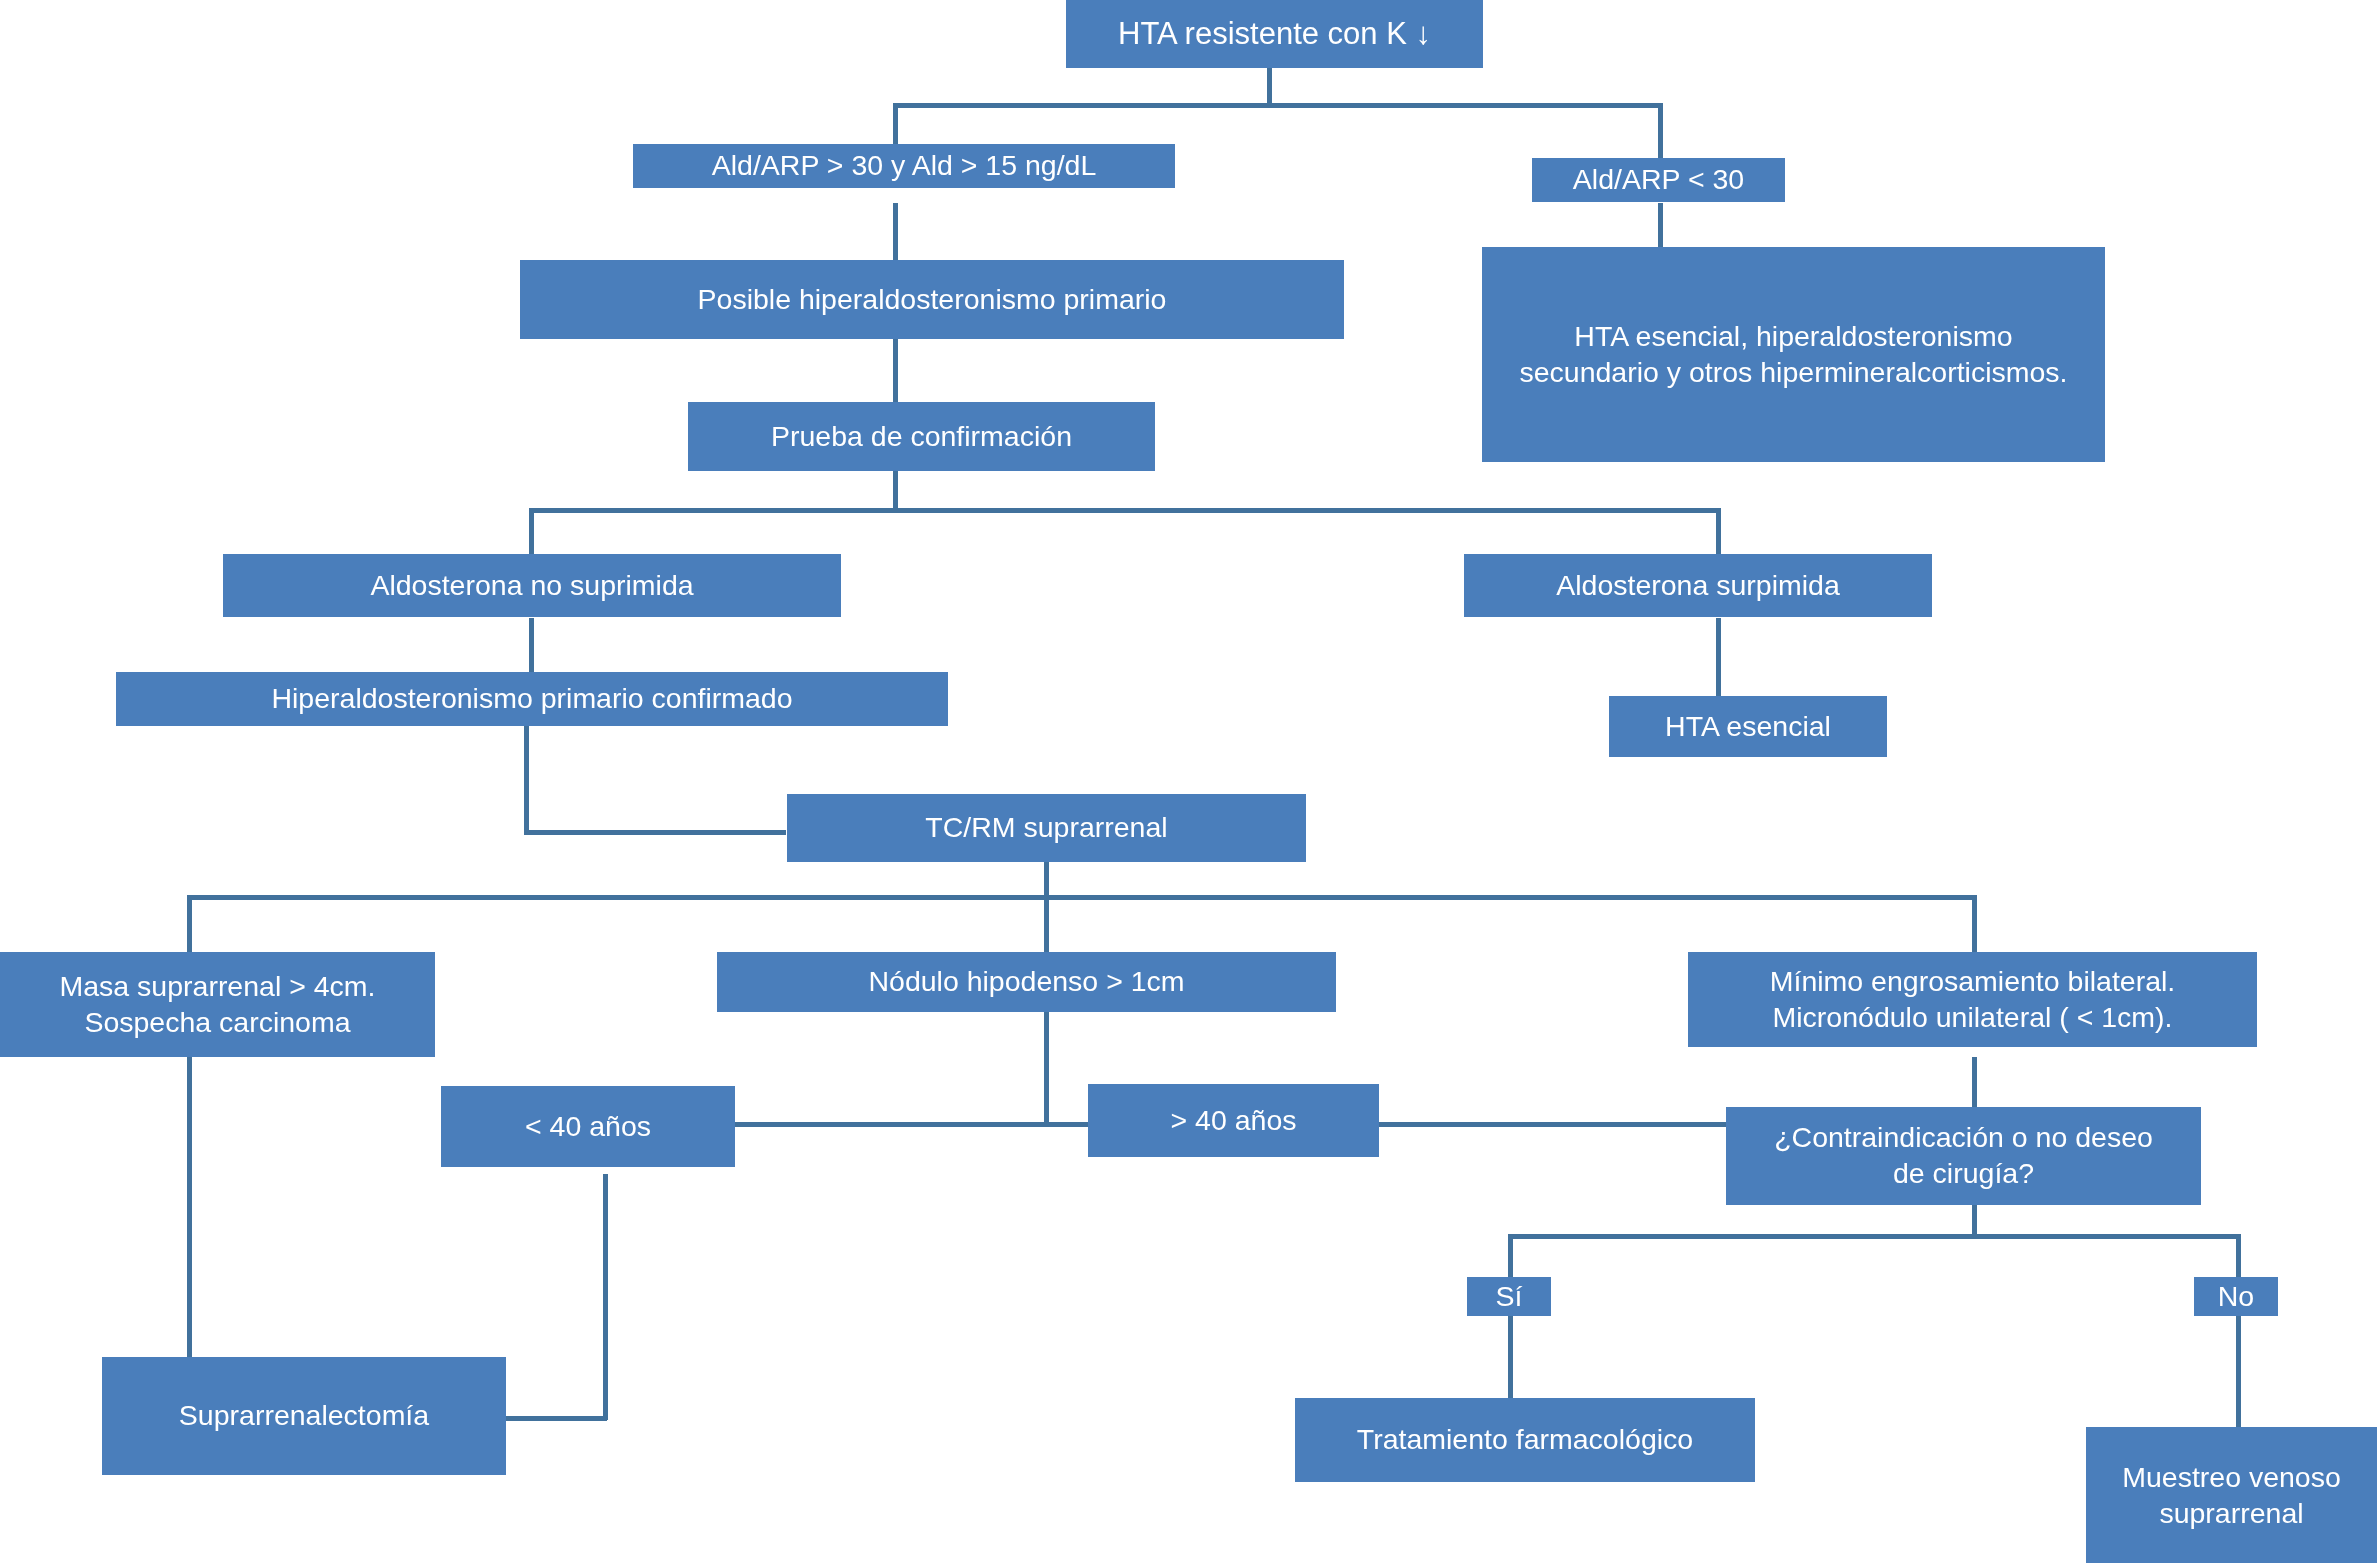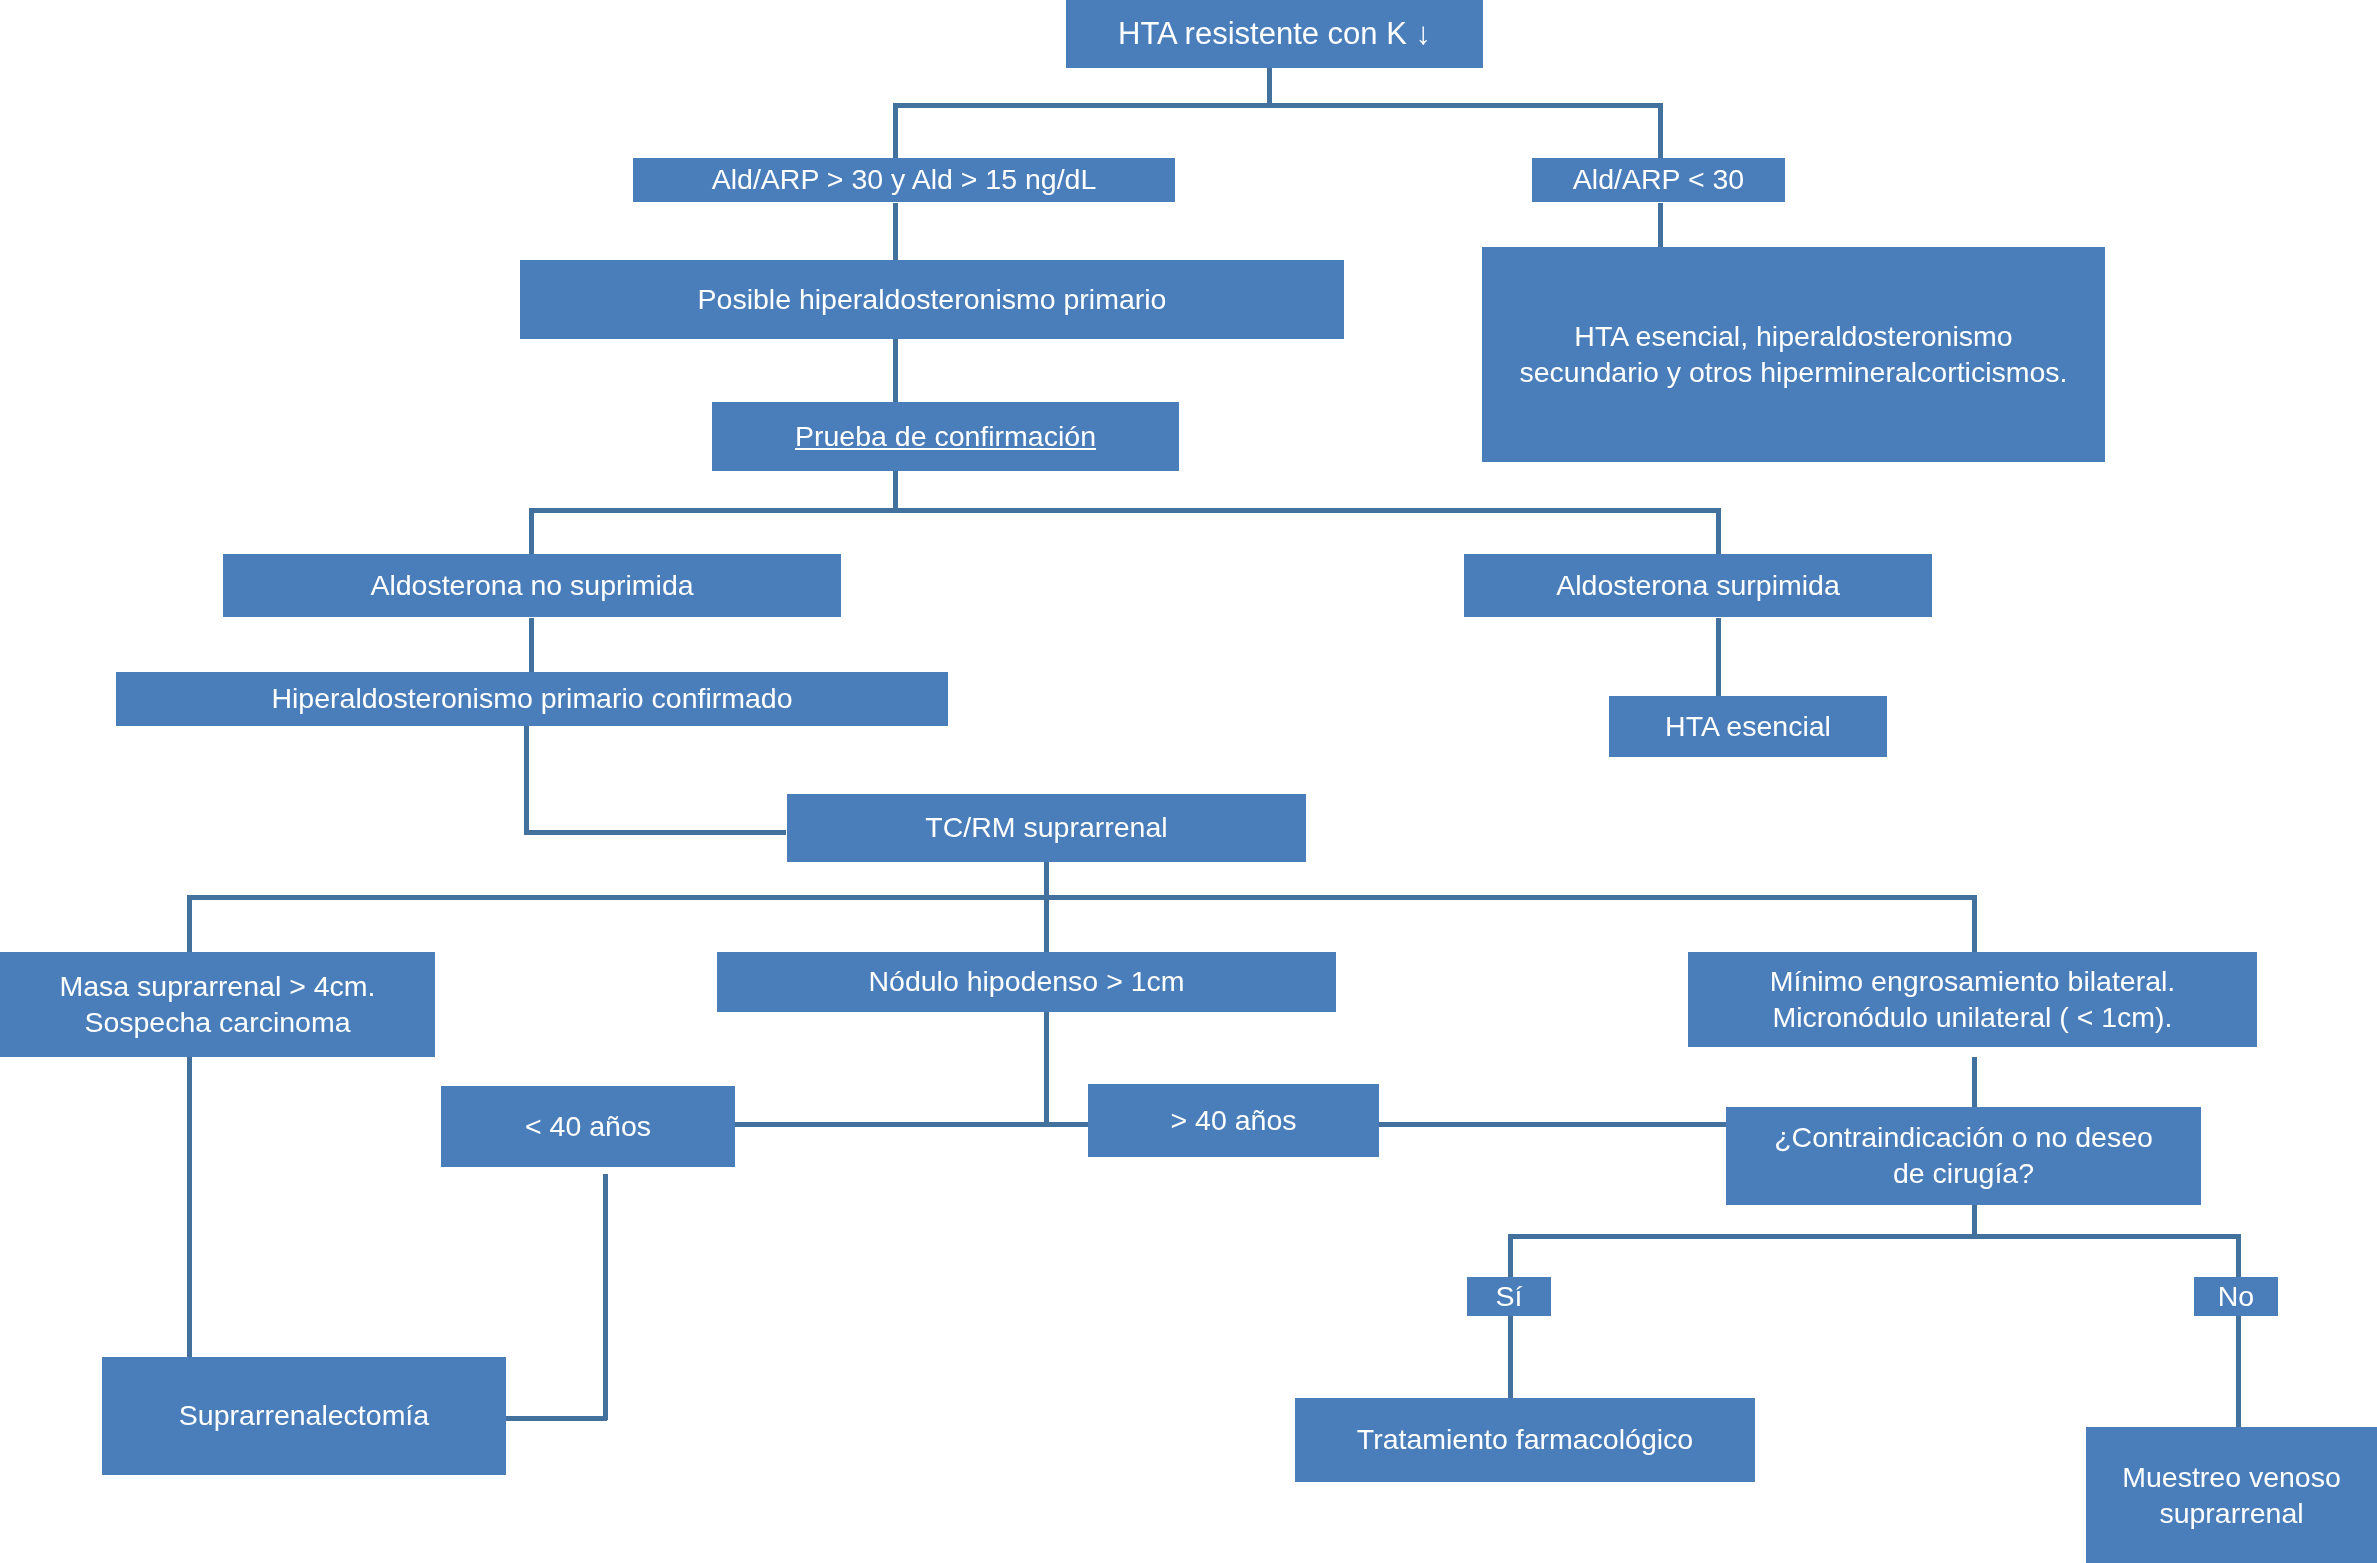--- a/index.html
+++ b/index.html
@@ -91,29 +91,29 @@
   <div class="conn h" style="left:1508px; top:1234px; width:733px;"></div>
   <div class="conn v" style="left:1508px; top:1234px; height:43px;"></div>
   <div class="conn v" style="left:2236px; top:1234px; height:43px;"></div>
 
   <div class="conn v" style="left:1508px; top:1316px; height:82px;"></div>
 
   <div class="conn v" style="left:2236px; top:1316px; height:111px;"></div>
 
   <div class="node" style="left:1066px; top:0px; width:417px; height:68px; font-size:31px;text-align:right;">HTA resistente con K ↓</div>
 
-  <div class="node" style="left:633px; top:158px; width:542px; height:44px;">Ald/ARP &gt; 30 y Ald &gt; 15 ng/dL</div>
+  <div class="node" style="left:633px; top:144px; width:542px; height:44px;">Ald/ARP &gt; 30 y Ald &gt; 15 ng/dL</div>
 
   <div class="node" style="left:1532px; top:158px; width:253px; height:44px;">Ald/ARP &lt; 30</div>
 
   <div class="node" style="left:499px; top:260px; width:824px; height:79px;margin-left:21px;">Posible hiperaldosteronismo primario</div>
 
   <div class="node" style="left:1482px; top:247px; width:623px; height:215px; white-space:normal; padding:7.1px 26px;">HTA esencial, hiperaldosteronismo secundario y otros hipermineralcorticismos.</div>
 
-  <div class="node" style="left:712px; top:402px; width:467px; height:69px;text-decoration:underline;">Prueba de confirmación</div>
+  <div class="node" style="left:688px; top:402px; width:467px; height:69px;">Prueba de confirmación</div>
 
   <div class="node" style="left:223px; top:554px; width:618px; height:63px;">Aldosterona no suprimida</div>
 
   <div class="node" style="left:1464px; top:554px; width:468px; height:63px;">Aldosterona surpimida</div>
 
   <div class="node" style="left:116px; top:672px; width:832px; height:54px;">Hiperaldosteronismo primario confirmado</div>
 
   <div class="node" style="left:1609px; top:696px; width:278px; height:61px;">HTA esencial</div>
 
   <div class="node" style="left:787px; top:794px; width:519px; height:68px;">TC/RM suprarrenal</div>

